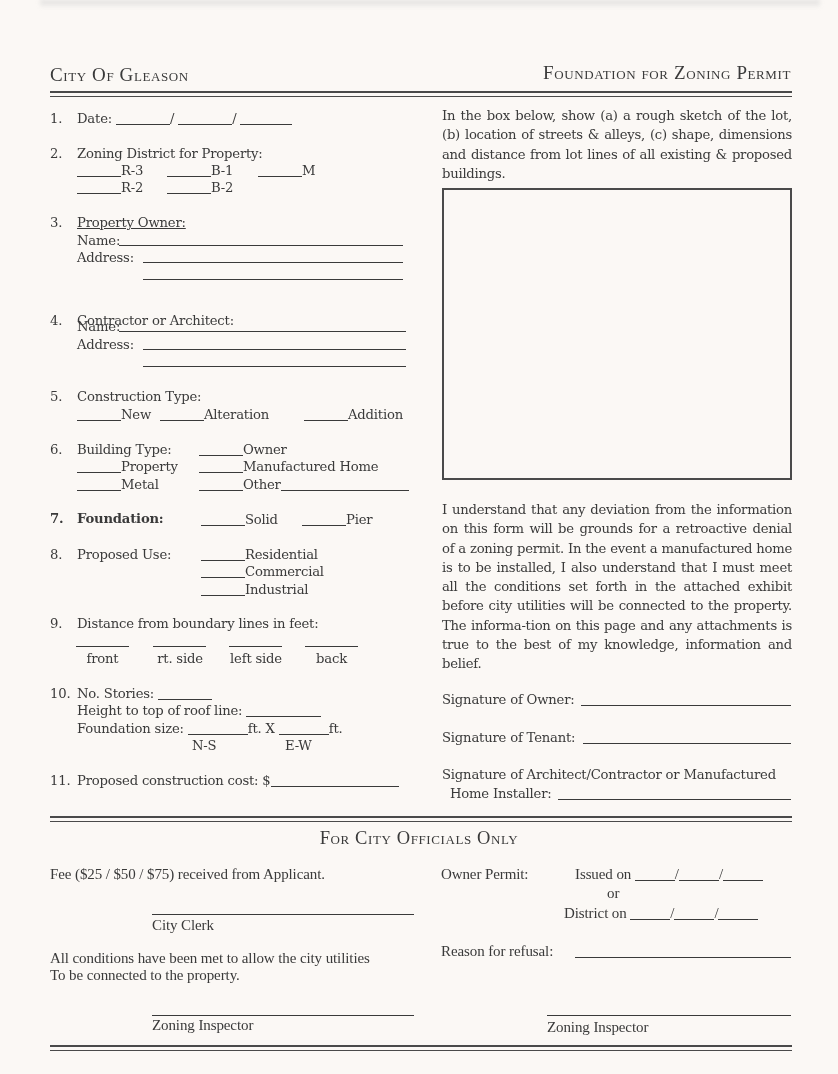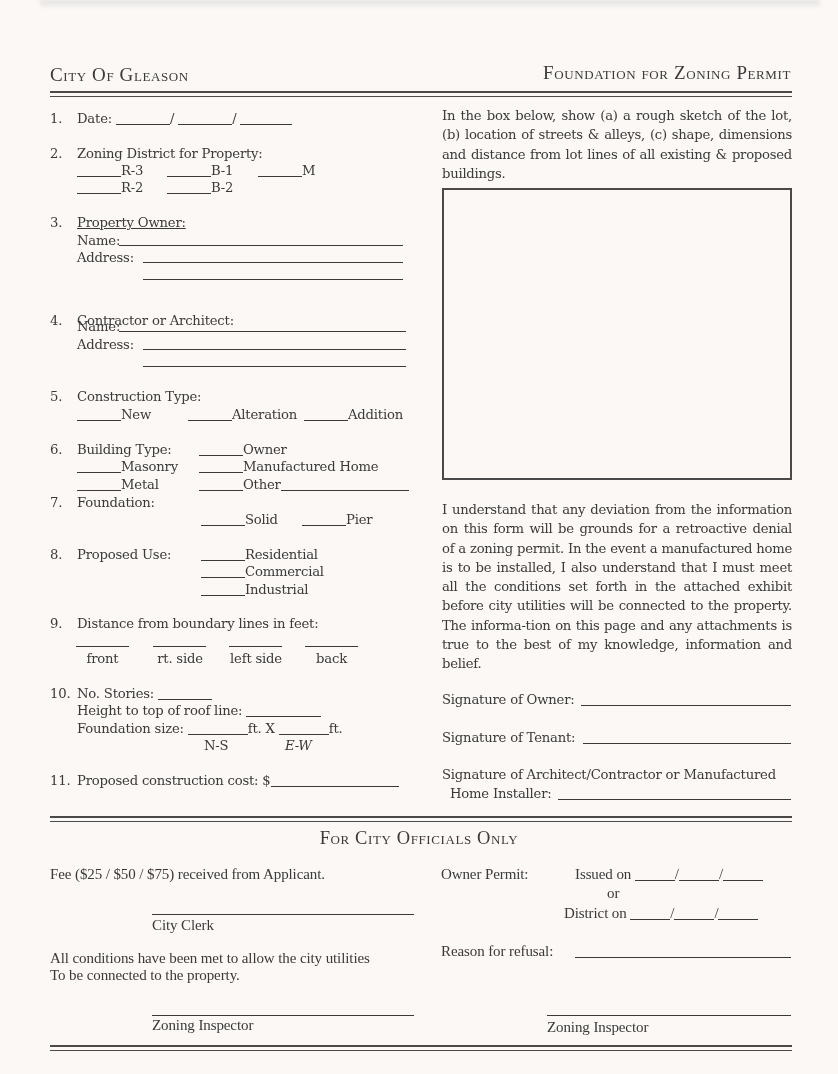--- a/index.html
+++ b/index.html
@@ -57,31 +57,31 @@
 
 <div class="abs t" style="left:50px;top:312px;"><span class="num">4.</span><span>Contractor or Architect:</span></div>
 <div class="abs t" style="left:77px;top:318px;">Name:</div>
 <div class="line" style="left:119px;top:331px;width:287px;"></div>
 <div class="abs t" style="left:77px;top:336px;">Address:</div>
 <div class="line" style="left:143px;top:349px;width:263px;"></div>
 <div class="line" style="left:143px;top:366px;width:263px;"></div>
 
 <div class="abs t" style="left:50px;top:388px;"><span class="num">5.</span><span>Construction Type:</span></div>
 <div class="abs t" style="left:77px;top:406px;"><span class="blank" style="width:44px"></span><span>New</span></div>
-<div class="abs t" style="left:188px;top:406px;"><span class="blank" style="width:44px"></span><span>Alteration</span></div>
+<div class="abs t" style="left:160px;top:406px;"><span class="blank" style="width:44px"></span><span>Alteration</span></div>
 <div class="abs t" style="left:304px;top:406px;"><span class="blank" style="width:44px"></span><span>Addition</span></div>
 
 <div class="abs t" style="left:50px;top:441px;"><span class="num">6.</span><span>Building Type:</span></div>
 <div class="abs t" style="left:199px;top:441px;"><span class="blank" style="width:44px"></span><span>Owner</span></div>
-<div class="abs t" style="left:77px;top:458px;"><span class="blank" style="width:44px"></span><span>Masonry</span></div>
+<div class="abs t" style="left:77px;top:458px;"><span class="blank" style="width:44px"></span><span>Property</span></div>
 <div class="abs t" style="left:199px;top:458px;"><span class="blank" style="width:44px"></span><span>Manufactured Home</span></div>
 <div class="abs t" style="left:77px;top:476px;"><span class="blank" style="width:44px"></span><span>Metal</span></div>
 <div class="abs t" style="left:199px;top:476px;"><span class="blank" style="width:44px"></span><span>Other</span><span class="blank" style="width:128px"></span></div>
 
-<div class="abs t" style="left:50px;top:494px;"><span class="num">7.</span><span>Foundation:</span></div>
+<div class="abs t" style="left:50px;top:510px;font-weight:bold;"><span class="num">7.</span><span>Foundation:</span></div>
 <div class="abs t" style="left:201px;top:511px;"><span class="blank" style="width:44px"></span><span>Solid</span></div>
 <div class="abs t" style="left:302px;top:511px;"><span class="blank" style="width:44px"></span><span>Pier</span></div>
 
 <div class="abs t" style="left:50px;top:546px;"><span class="num">8.</span><span>Proposed Use:</span></div>
 <div class="abs t" style="left:201px;top:546px;"><span class="blank" style="width:44px"></span><span>Residential</span></div>
 <div class="abs t" style="left:201px;top:563px;"><span class="blank" style="width:44px"></span><span>Commercial</span></div>
 <div class="abs t" style="left:201px;top:581px;"><span class="blank" style="width:44px"></span><span>Industrial</span></div>
 
 <div class="abs t" style="left:50px;top:615px;"><span class="num">9.</span><span>Distance from boundary lines in feet:</span></div>
 <div class="line" style="left:76px;top:646px;width:53px;"></div>
@@ -89,22 +89,22 @@
 <div class="line" style="left:229px;top:646px;width:53px;"></div>
 <div class="line" style="left:305px;top:646px;width:53px;"></div>
 <div class="abs t" style="left:76px;top:650px;width:53px;text-align:center;">front</div>
 <div class="abs t" style="left:150px;top:650px;width:60px;text-align:center;">rt. side</div>
 <div class="abs t" style="left:226px;top:650px;width:60px;text-align:center;">left side</div>
 <div class="abs t" style="left:305px;top:650px;width:53px;text-align:center;">back</div>
 
 <div class="abs t" style="left:50px;top:685px;"><span class="num">10.</span><span>No. Stories:</span> <span class="blank" style="width:54px"></span></div>
 <div class="abs t" style="left:77px;top:702px;"><span>Height to top of roof line:</span> <span class="blank" style="width:75px"></span></div>
 <div class="abs t" style="left:77px;top:720px;"><span>Foundation size:</span> <span class="blank" style="width:60px"></span><span>ft. X</span> <span class="blank" style="width:50px"></span><span>ft.</span></div>
-<div class="abs t" style="left:204px;top:737px;">N-S</div>
-<div class="abs t" style="left:285px;top:737px;font-style:italic;">E-W</div>
+<div class="abs t" style="left:192px;top:737px;">N-S</div>
+<div class="abs t" style="left:285px;top:737px;">E-W</div>
 
 <div class="abs t" style="left:50px;top:772px;"><span class="num">11.</span><span>Proposed construction cost: $</span><span class="blank" style="width:128px"></span></div>
 
 <div class="para" style="left:442px;top:106px;width:350px;">In the box below, show (a) a rough sketch of the lot, (b) location of streets &amp; alleys,  (c) shape, dimensions and distance from lot lines of all existing &amp; proposed buildings.</div>
 <div class="sketch"></div>
 <div class="para" style="left:442px;top:500px;width:350px;">I understand that any deviation from the information on this form will be grounds for a retroactive denial of a zoning permit.  In the event a manufactured home is to be installed, I also understand that I must meet all the conditions set forth in the attached exhibit before city utilities will be connected to the property.  The informa-tion on this page and any attachments is true to the best of my knowledge, information and belief.</div>
 
 <div class="abs t" style="left:442px;top:691px;">Signature of Owner:</div>
 <div class="line" style="left:581px;top:705px;width:210px;"></div>
 <div class="abs t" style="left:442px;top:729px;">Signature of Tenant:</div>

